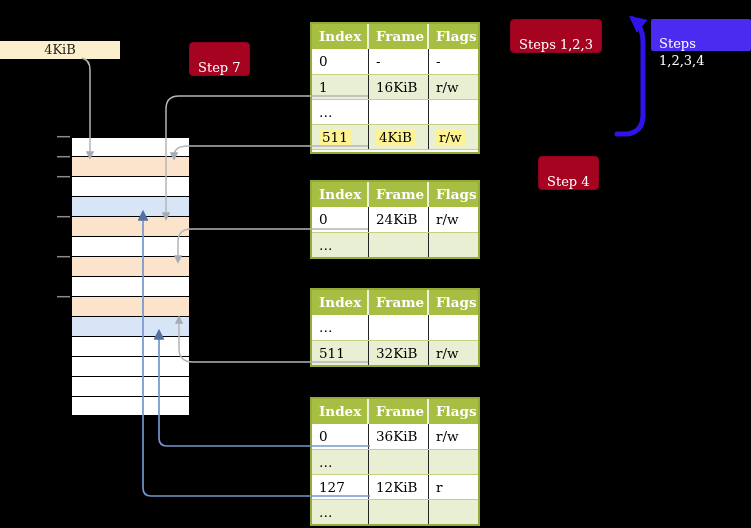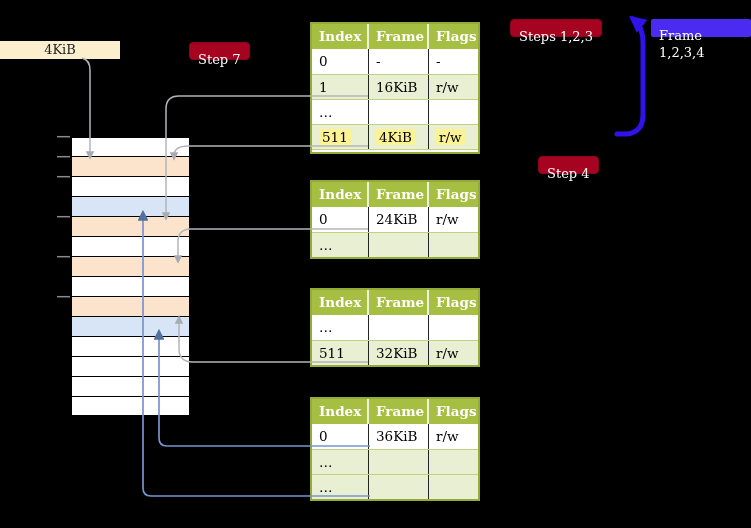--- a/index.html
+++ b/index.html
@@ -3,21 +3,21 @@
 <meta charset="utf-8">
 <style>
   html,body{margin:0;padding:0;background:#000;}
   .stage{position:relative;width:751px;height:528px;background:var(--background);overflow:hidden;
          font-family:"DejaVu Serif","Liberation Serif",serif;}
   .stage *{box-sizing:border-box;}
 
   
   .pagesize{position:absolute;left:0;top:41px;width:120px;height:18px;line-height:18px;
             background:var(--label_beige);color:#222;text-align:center;font-size:13px;}
-  .badge{position:absolute;height:18px;line-height:17px;padding:8px 8px;font-size:13px;color:#fff;}
+  .badge{position:absolute;height:18px;line-height:17px;padding:16px 8px;font-size:13px;color:#fff;}
   .badge.red{background:var(--badge_red);border-radius:4px;border:1px solid #8c0220;}
   .badge.blue{background:var(--badge_blue);border-radius:2px;}
   .b-step0{left:189px;top:42px;}
   .b-steps123{left:510px;top:19px;}
   .b-steps1234{left:651px;top:19px;}
   .b-step4{left:538px;top:156px;}
 
   
   .mem{position:absolute;left:70px;top:136px;width:120px;height:281px;background:#000;
        display:grid;grid-template-rows:repeat(14,1fr);gap:1.5px;padding:1.5px;}
@@ -54,21 +54,21 @@
   .mkbig{fill:var(--arrow_big);}
 </style>
 </head>
 <body>
 
 <div class="stage">
 
   <div class="pagesize">4KiB</div>
   <div class="badge red b-step0">Step 7</div>
   <div class="badge red b-steps123">Steps 1,2,3</div>
-  <div class="badge blue b-steps1234">Frame 1,2,3,4</div>
+  <div class="badge blue b-steps1234">Steps 1,2,3,4</div>
   <div class="badge red b-step4">Step 4</div>
 
   <div class="mem">
     <div class="white"></div>
     <div class="peach"></div>
     <div class="white"></div>
     <div class="blue"></div>
     <div class="peach"></div>
     <div class="white"></div>
     <div class="peach"></div>
@@ -154,20 +154,25 @@
     </div>
     <div class="trow body white" style="border-top:none;">
       <div class="cell">0</div>
       <div class="cell">36KiB</div>
       <div class="cell">r/w</div>
     </div>
     <div class="trow body green">
       <div class="cell">…</div>
       <div class="cell"></div>
       <div class="cell"></div>
+    </div>
+    <div class="trow body white">
+      <div class="cell">127</div>
+      <div class="cell">12KiB</div>
+      <div class="cell">r</div>
     </div>
     <div class="trow body green">
       <div class="cell">…</div>
       <div class="cell"></div>
       <div class="cell"></div>
     </div>
   </div>
 
   <svg class="overlay" width="751" height="528" viewBox="0 0 751 528">
     <defs>

